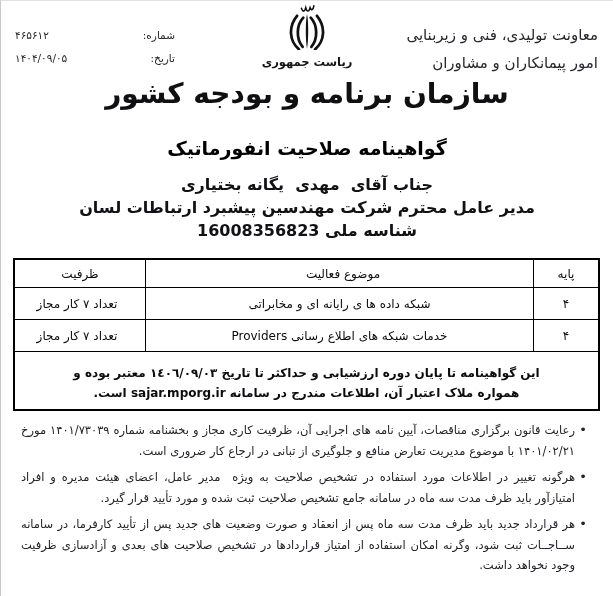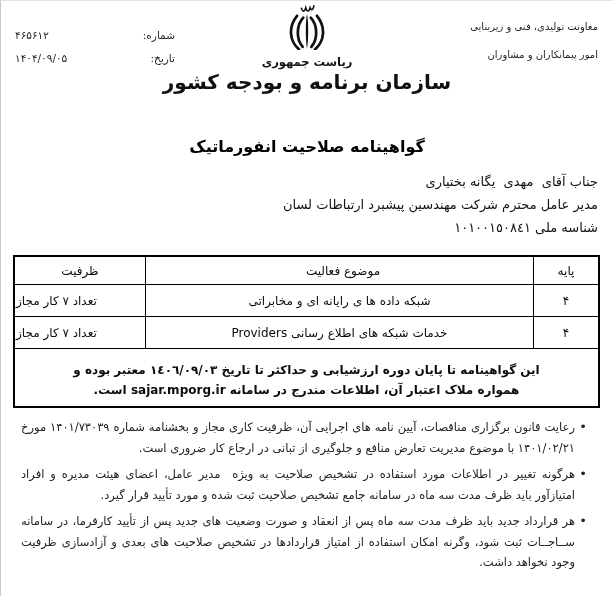--- a/index.html
+++ b/index.html
@@ -5,40 +5,40 @@
   html,body{margin:0;padding:0;background:#fff;}
   .page{
     width:613px;height:596px;overflow:hidden;position:relative;
     background:#fff;box-sizing:border-box;
     border-left:1px solid #c9c9c9;border-top:1px solid #e2e2e2;
     font-family:"DejaVu Sans",sans-serif;
     color:#1e1e26;direction:rtl;
   }
   
   .hdr{position:relative;height:106px;}
-  .hdr-right{position:absolute;top:12px;right:15px;font-size:10px;line-height:28px;color:#26262e;text-align:right;}
+  .hdr-right{position:absolute;top:20px;right:15px;font-size:15px;line-height:28px;color:#26262e;text-align:right;}
   .hdr-left{position:absolute;top:28px;left:14px;width:160px;font-size:10.5px;color:#26262e;}
   .hdr-left .row{display:flex;justify-content:space-between;margin-bottom:11px;}
   .hdr-center{position:absolute;top:3px;left:0;right:0;text-align:center;}
   .emblem{display:inline-block;width:40px;height:46px;}
   .presidency{font-size:11.5px;font-weight:bold;color:#151518;margin-top:1px;letter-spacing:.5px;}
-  .orgname{font-size:20px;font-weight:bold;color:#101013;margin-top:1px;}
+  .orgname{font-size:28px;font-weight:bold;color:#101013;margin-top:8px;}
   
-  .title{margin-top:30px;text-align:center;font-size:16px;font-weight:bold;color:#000;}
+  .title{margin-top:30px;text-align:center;font-size:19px;font-weight:bold;color:#000;}
   
-  .recipient{margin:14px 15px 0 15px;font-size:13px;font-weight:normal;line-height:23px;color:#111116;text-align:right;}
+  .recipient{margin:14px 15px 0 15px;font-size:16px;font-weight:bold;line-height:23px;color:#111116;text-align:center;}
   
   .bodytext{margin:13px 15px 0 15px;font-size:12px;line-height:23px;text-align:justify;color:#1e1e26;}
   
   table.qual{margin:16px 13px 0 13px;width:587px;border-collapse:collapse;border:2px solid #000;table-layout:fixed;}
   table.qual th,table.qual td{border:1px solid #000;font-size:12px;color:#0c0c10;}
   table.qual th{font-weight:normal;text-align:center;height:25px;}
   td.grade{width:62px;text-align:center;height:29px;}
   td.activity{width:378px;text-align:center;padding-right:1px;}
-  td.capacity{text-align:left;padding-right:7px;font-size:11.5px;}
+  td.capacity{text-align:center;padding-right:7px;font-size:11.5px;}
   td.validity{border-top:2px solid #000;text-align:center;font-weight:bold;padding:11px 4px 6px 4px;font-size:12.5px;line-height:20px;color:#000;}
   
   .notes{margin:9px 26px 0 20px;}
   .note{display:flex;margin-bottom:6px;font-size:11.5px;line-height:20.5px;color:#23232c;}
   .note .dot{flex:0 0 12px;font-size:13px;line-height:20.5px;color:#23232c;}
   .note .txt{flex:1;text-align:justify;}
 </style>
 </head>
 <body>
 
@@ -75,21 +75,21 @@
         <span>۱۴۰۴/۰۹/۰۵</span>
       </div>
     </div>
   </div>
 
   <div class="title">گواهینامه صلاحیت انفورماتیک</div>
 
   <div class="recipient">
     <div>جناب آقای&nbsp; مهدی&nbsp; یگانه بختیاری</div>
     <div>مدیر عامل محترم شرکت مهندسین پیشبرد ارتباطات لسان</div>
-    <div>شناسه ملی ١٠١٠٠١٥٠٨٤١</div>
+    <div>شناسه ملی 16008356823</div>
   </div>
 
 
   <table class="qual">
     <tbody>
         <tr>
       <th style="width:62px;">پایه</th>
       <th style="width:378px;padding-left:8px;">موضوع فعالیت</th>
       <th>ظرفیت</th>
     </tr>

